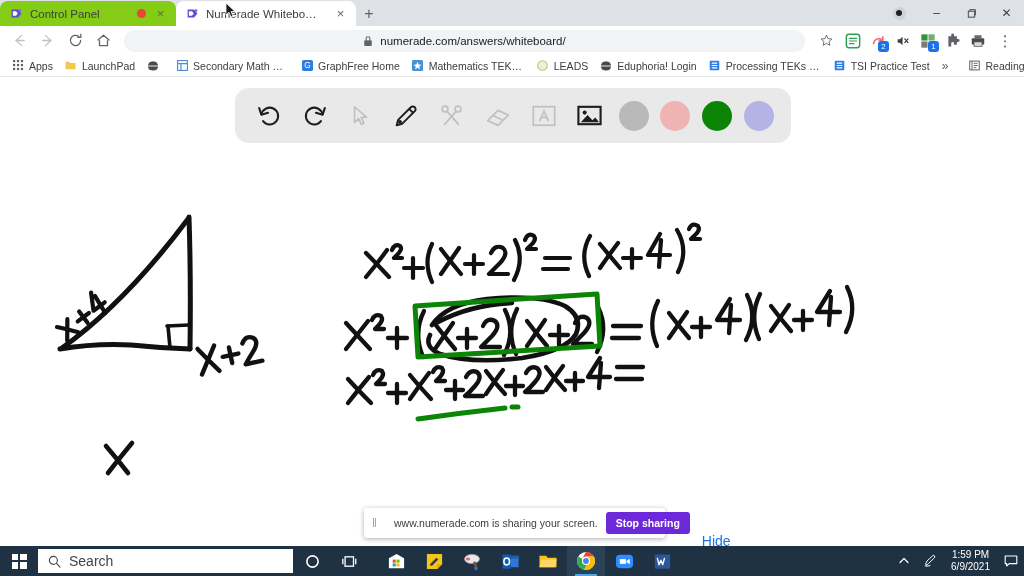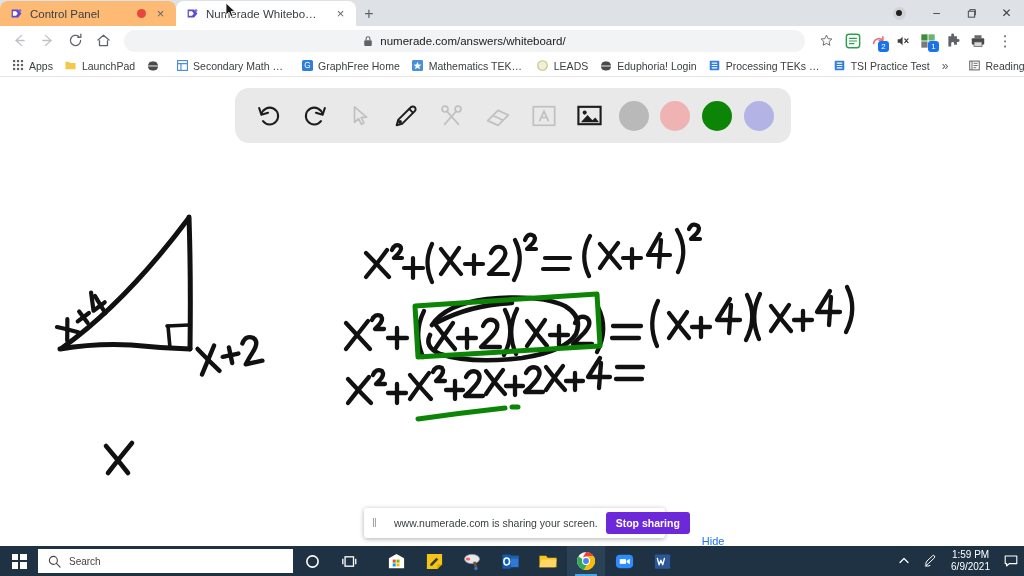--- a/index.html
+++ b/index.html
@@ -14,21 +14,21 @@
   .tabstrip {
     position: absolute; top: 0; left: 0; width: 1024px; height: 26px;
     background: #dee1e6; display: flex; align-items: flex-end;
   }
   .tab {
     position: relative; height: 25px; display: flex; align-items: center;
     gap: 7px; padding: 0 8px 0 10px; font-size: 11.5px; color: #3c4043;
     border-top-left-radius: 8px; border-top-right-radius: 8px;
     white-space: nowrap;
   }
-  .tab.inactive { background: #fdba74; }
+  .tab.inactive { background: #84cc16; }
   .tab.active { background: #fff; }
   .tab .tab-title { max-width: 112px; overflow: hidden; text-overflow: ellipsis; }
   .tab-fav { width: 13px; height: 13px; flex: none; }
   .rec-dot { width: 9px; height: 9px; border-radius: 50%; background: #e8453c; flex: none; }
   .tab-x {
     width: 15px; height: 15px; flex: none; color: #5f6368;
     display: flex; align-items: center; justify-content: center;
     font-size: 13px; line-height: 1; border-radius: 50%;
   }
   .newtab {
@@ -115,36 +115,36 @@
     box-shadow: 0 1px 5px rgba(0,0,0,.32);
     display: flex; align-items: center; padding: 0 8px; gap: 8px;
     font-size: 10.5px; color: #3c4043;
   }
   .grip { color: #9aa0a6; font-size: 12px; letter-spacing: -1px; }
   .share-msg { flex: 1; white-space: nowrap; margin-left: 10px; }
   .stop-btn {
     background: #6d28d9; color: #fff; border-radius: 3px; font-size: 10.5px;
     font-weight: bold; padding: 5px 10px; white-space: nowrap;
   }
-  .hide-btn { color: #1a73e8; font-size: 11px; padding: 0 4px; white-space: nowrap; margin-top: 36px; }
+  .hide-btn { color: #1a73e8; font-size: 14px; padding: 0 4px; white-space: nowrap; margin-top: 36px; }
 
   
   .taskbar {
     position: absolute; left: 0; top: 546px; width: 1024px; height: 30px;
     background: #1f3243; display: flex; align-items: center;
   }
   .start {
     width: 38px; height: 30px; display: flex; align-items: center; justify-content: center;
   }
   .winlogo { width: 15px; height: 15px; display: grid; grid-template-columns: 1fr 1fr;
     grid-template-rows: 1fr 1fr; gap: 1.6px; }
   .winlogo span { background: #fff; display: block; }
   .tb-search {
     width: 255px; height: 24px; background: #fff; display: flex;
-    align-items: center; gap: 8px; padding: 0 10px; font-size: 10px; color: #444;
+    align-items: center; gap: 8px; padding: 0 10px; font-size: 14px; color: #444;
   }
   .tb-btn { width: 38px; height: 30px; display: flex; align-items: center; justify-content: center; }
   .tb-apps { display: flex; align-items: center; margin-left: 8px; }
   .tb-app { width: 38px; height: 30px; display: flex; align-items: center; justify-content: center; position: relative; }
   .tb-app.running { background: #2b4256; }
   .tb-app.running::after {
     content: ''; position: absolute; bottom: 0; left: 8px; right: 8px;
     height: 2px; background: #4aa7e8;
   }
   .tray {

